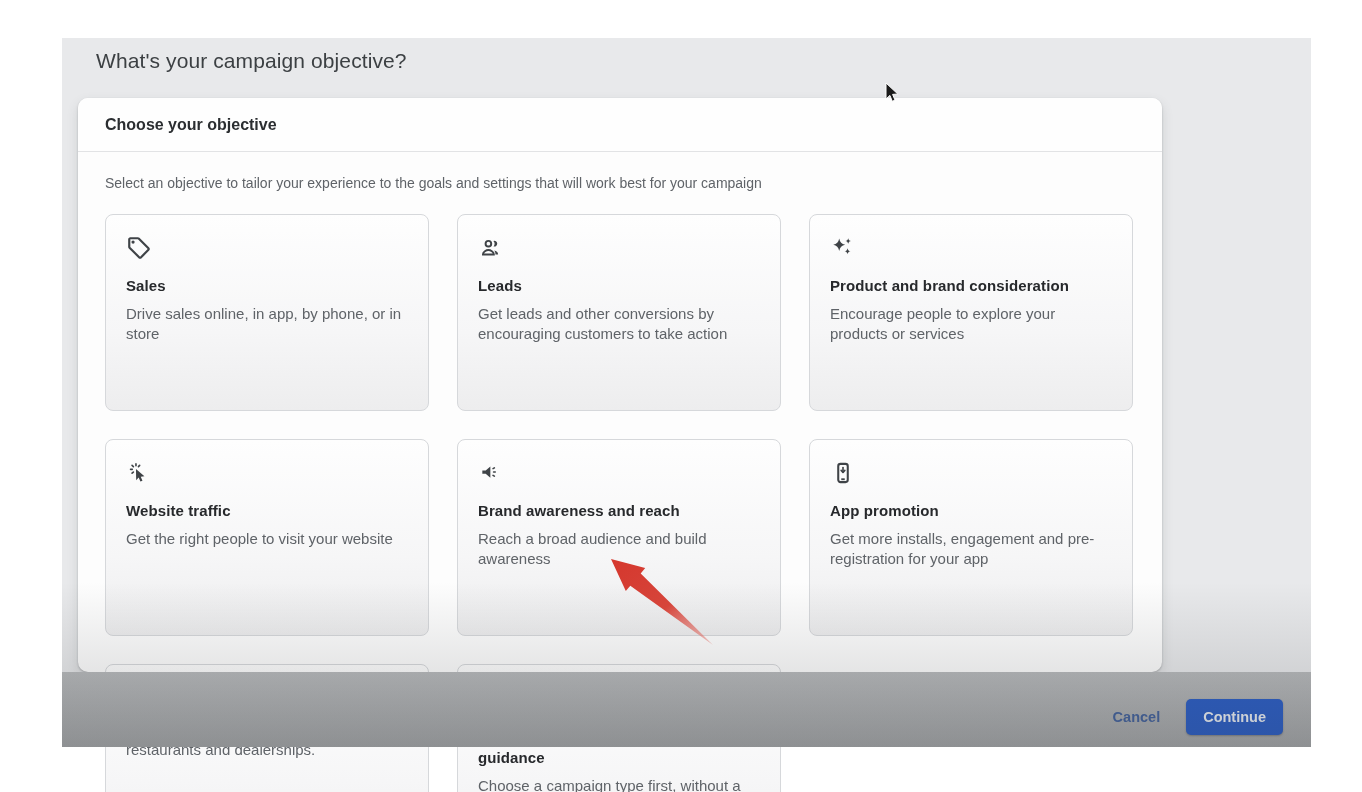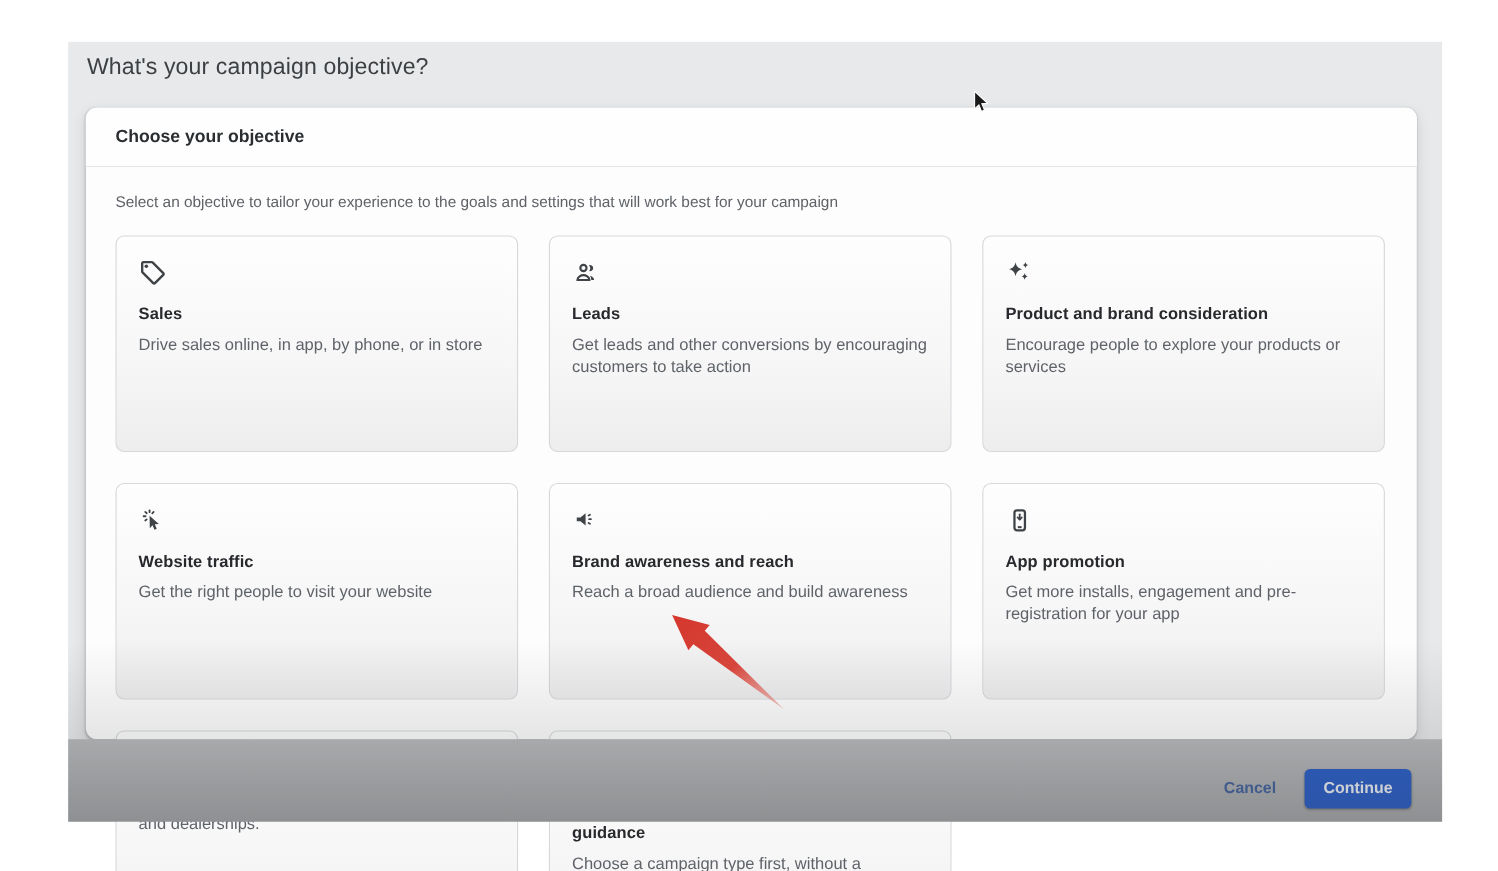--- a/index.html
+++ b/index.html
@@ -6,24 +6,24 @@
   html,body { width:1362px; height:792px; background:#ffffff; overflow:hidden;
               font-family:"Liberation Sans", sans-serif; }
 
   .stage { position:absolute; left:62px; top:38px; width:1249px; height:709px;
            background:#e8e9eb; }
   
   .stage::after { content:""; position:absolute; left:0; right:0; bottom:0; height:165px;
                   background:linear-gradient(to bottom, rgba(60,64,67,0) 0%, rgba(50,53,56,0.22) 100%);
                   pointer-events:none; z-index:3; }
 
-  .page-title { position:absolute; left:17px; top:11px; font-size:21px; color:#3c4043;
+  .page-title { position:absolute; left:34px; top:11px; font-size:21px; color:#3c4043;
                 letter-spacing:.1px; }
 
-  .dialog { position:absolute; left:16px; top:60px; width:1210px; height:574px;
+  .dialog { position:absolute; left:16px; top:60px; width:1084px; height:574px;
             background:#fdfdfd; border-radius:10px; z-index:1;
             box-shadow:0 1px 2px rgba(60,64,67,.3), 0 5px 12px rgba(60,64,67,.15); }
   .dialog-header { height:54px; line-height:54px; padding:0 27px; font-size:16px;
                    font-weight:700; color:#2b2e31; border-bottom:1px solid #e2e3e5;
                    border-radius:10px 10px 0 0; background:#fefefe; }
   .dialog-body { padding:23px 29px 0 27px; }
   .subtitle { font-size:14px; color:#5f6368; }
 
   .grid { margin-top:23px; display:grid; grid-template-columns:repeat(3,1fr);
           column-gap:27px; row-gap:28px; grid-auto-rows:197px;gap:28px; }

